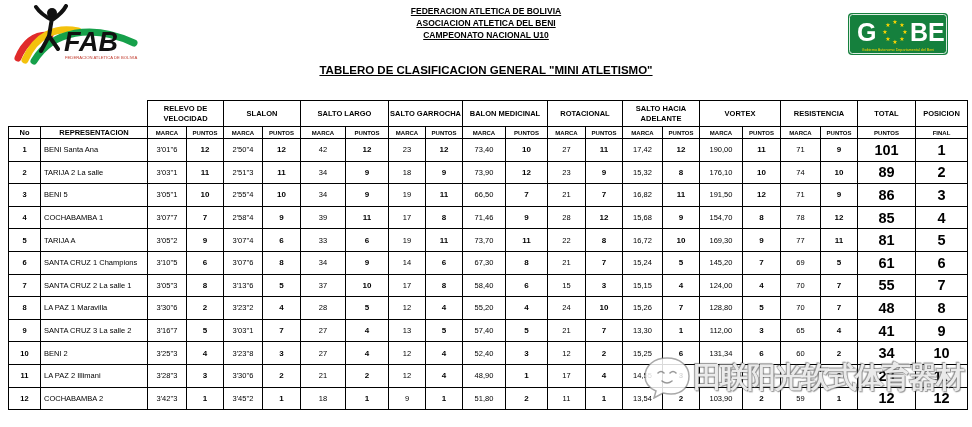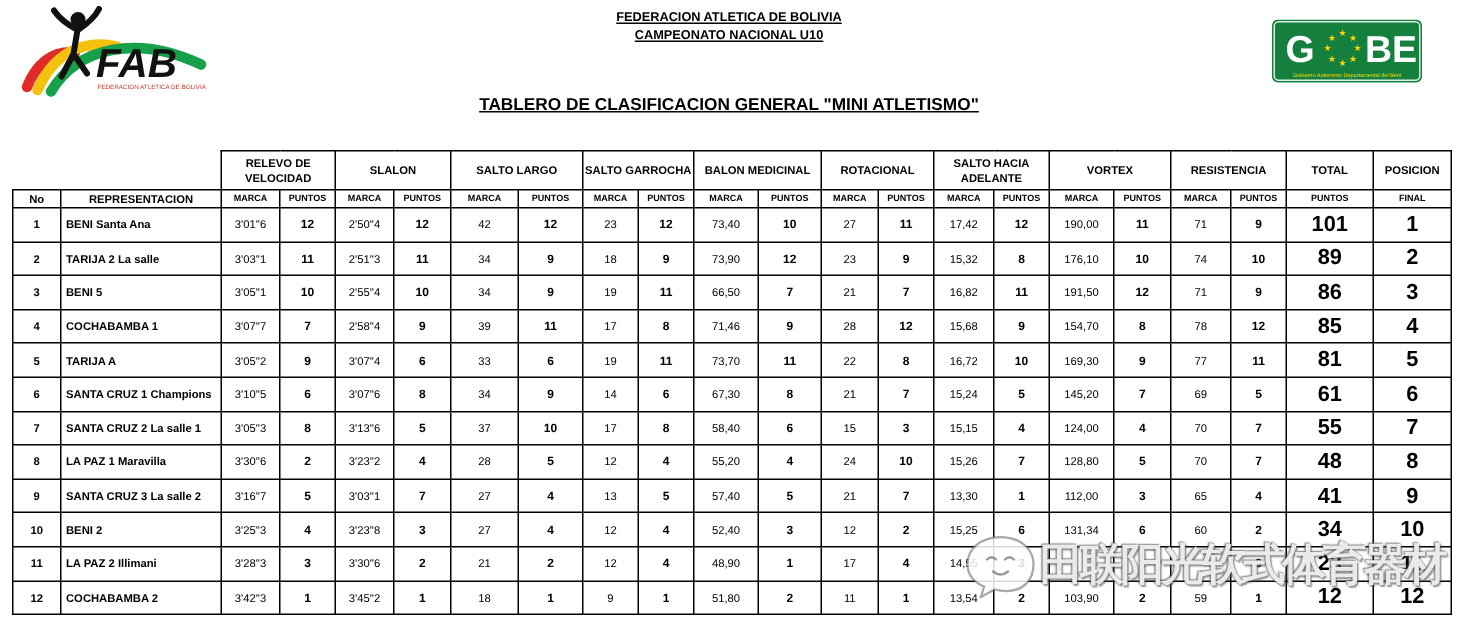--- a/index.html
+++ b/index.html
@@ -31,21 +31,21 @@
   .board th, .board td {
     border:1px solid #000; text-align:center; vertical-align:middle;
     padding:0; overflow:hidden; white-space:nowrap;
   }
   .board th.blank { border:none; background:#fff; }
   .board tr.h1 th { height:26px; font-size:7.5px; font-weight:bold; white-space:normal; line-height:1.25; }
   .board tr.h2 th { height:12px; font-size:6px; font-weight:bold; }
   .board tr.h2 th.big-sub { font-size:7.5px; }
   .board tbody td { height:22.6px; font-size:7.5px; }
   .board td.no   { font-weight:bold; }
-  .board td.team { text-align:left; padding-left:3px; font-weight:bold; }
+  .board td.team { text-align:left; padding-left:3px; font-weight:normal; }
   .board td.marca{ font-weight:normal; }
   .board td.pts  { font-weight:bold; font-size:8px; }
   .board td.total, .board td.pos { font-weight:bold; font-size:14.5px; }
 
   
   .watermark {
     position:absolute; left:641px; top:355px; z-index:5;
     display:flex; align-items:center; pointer-events:none;
   }
   .wm-text {
@@ -69,20 +69,21 @@
     <g>
       <circle cx="40" cy="9" r="5" fill="#111"></circle>
       <path d="M40,14 L37,32 M37,32 L29,47 M37,32 L46,45 M40,16 C34,13 28,9 24,3 M40,16 C46,12 51,8 54,2" stroke="#111" stroke-width="4" fill="none" stroke-linecap="round"></path>
     </g>
     <text x="52" y="47" font-size="27" font-weight="bold" font-style="italic" fill="#111">FAB</text>
     <text x="53" y="55" font-size="4.2" fill="#c0392b">FEDERACION ATLETICA DE BOLIVIA</text>
   </svg>
 
   <div class="top-text">
     <div class="org-line">FEDERACION ATLETICA DE BOLIVIA</div>
+    <div class="org-line">ASOCIACION ATLETICA DEL BENI</div>
     <div class="org-line">CAMPEONATO NACIONAL U10</div>
   </div>
 
   <svg class="gobe-logo" width="100" height="45" viewBox="0 0 100 45">
     <rect x="0" y="0" width="100" height="42" rx="4" fill="#15803d"></rect>
     <rect x="1.5" y="1.5" width="97" height="39" rx="3" fill="none" stroke="rgba(255,255,255,0.85)" stroke-width="1"></rect>
     <text x="9" y="28" font-size="25" font-weight="bold" fill="#fff">G</text>
     <g font-size="6" fill="#ffd400" text-anchor="middle">
       <text x="57" y="21">★</text>
       <text x="54" y="28">★</text>

